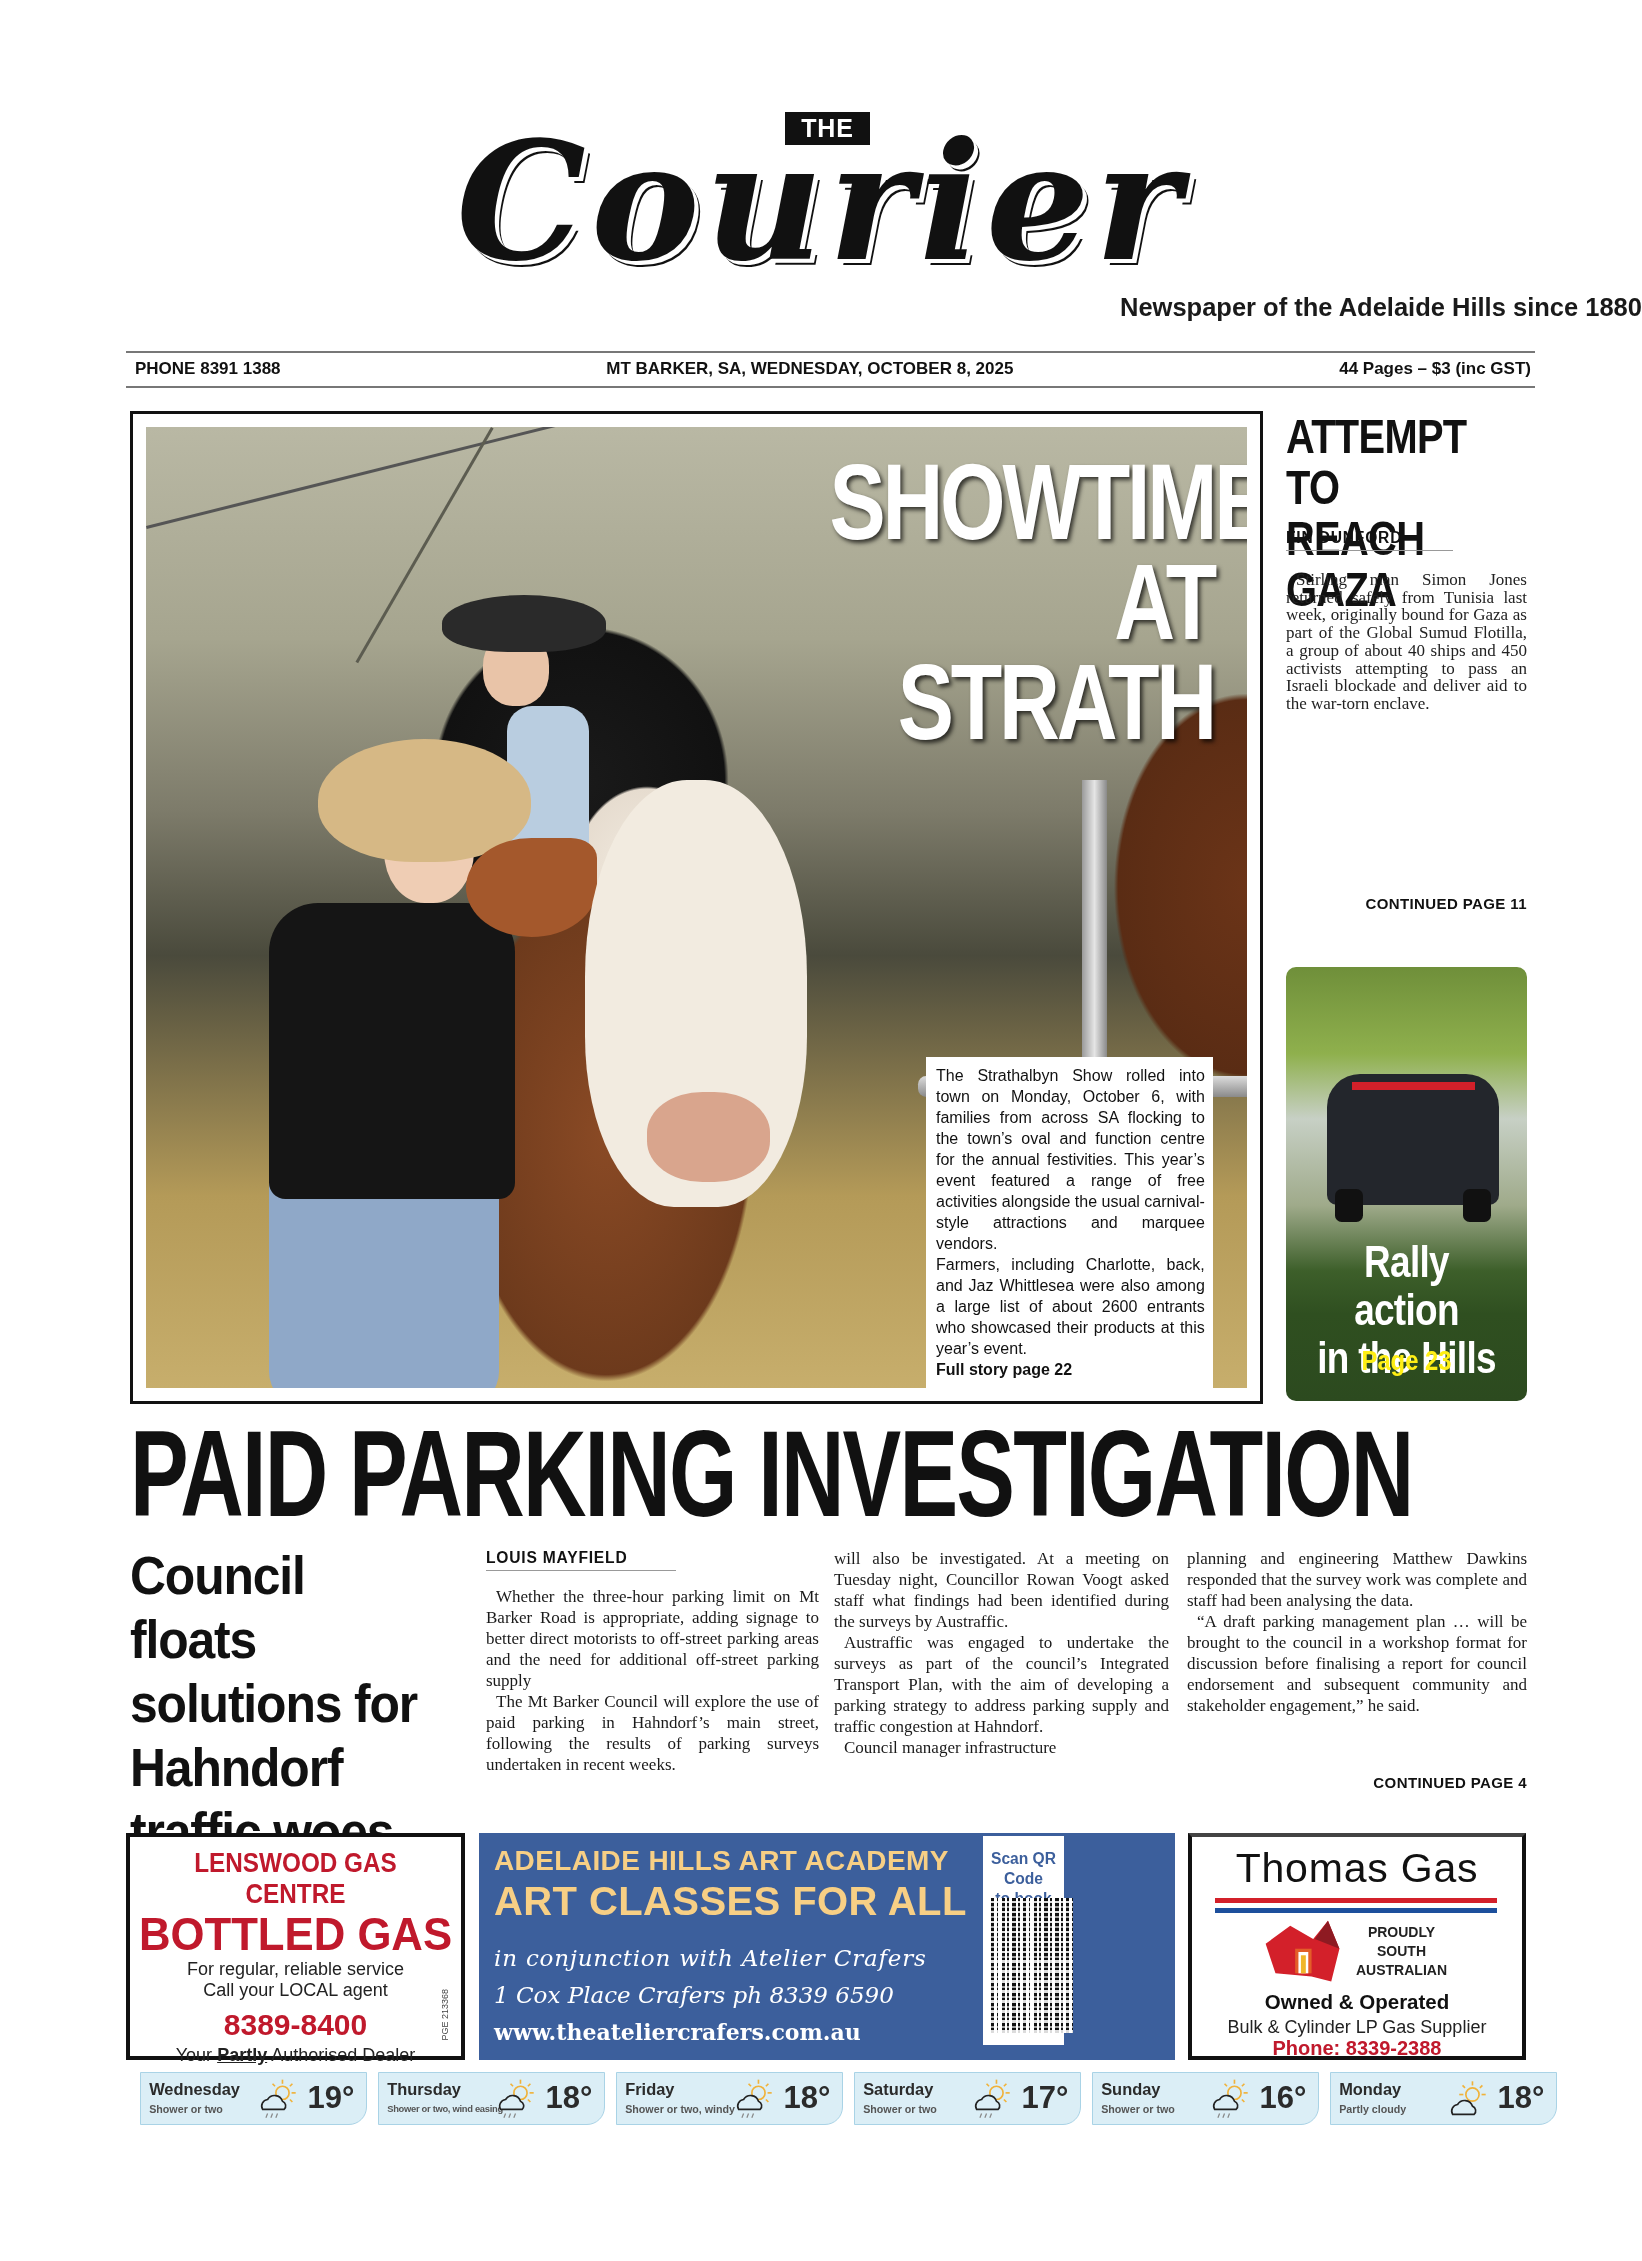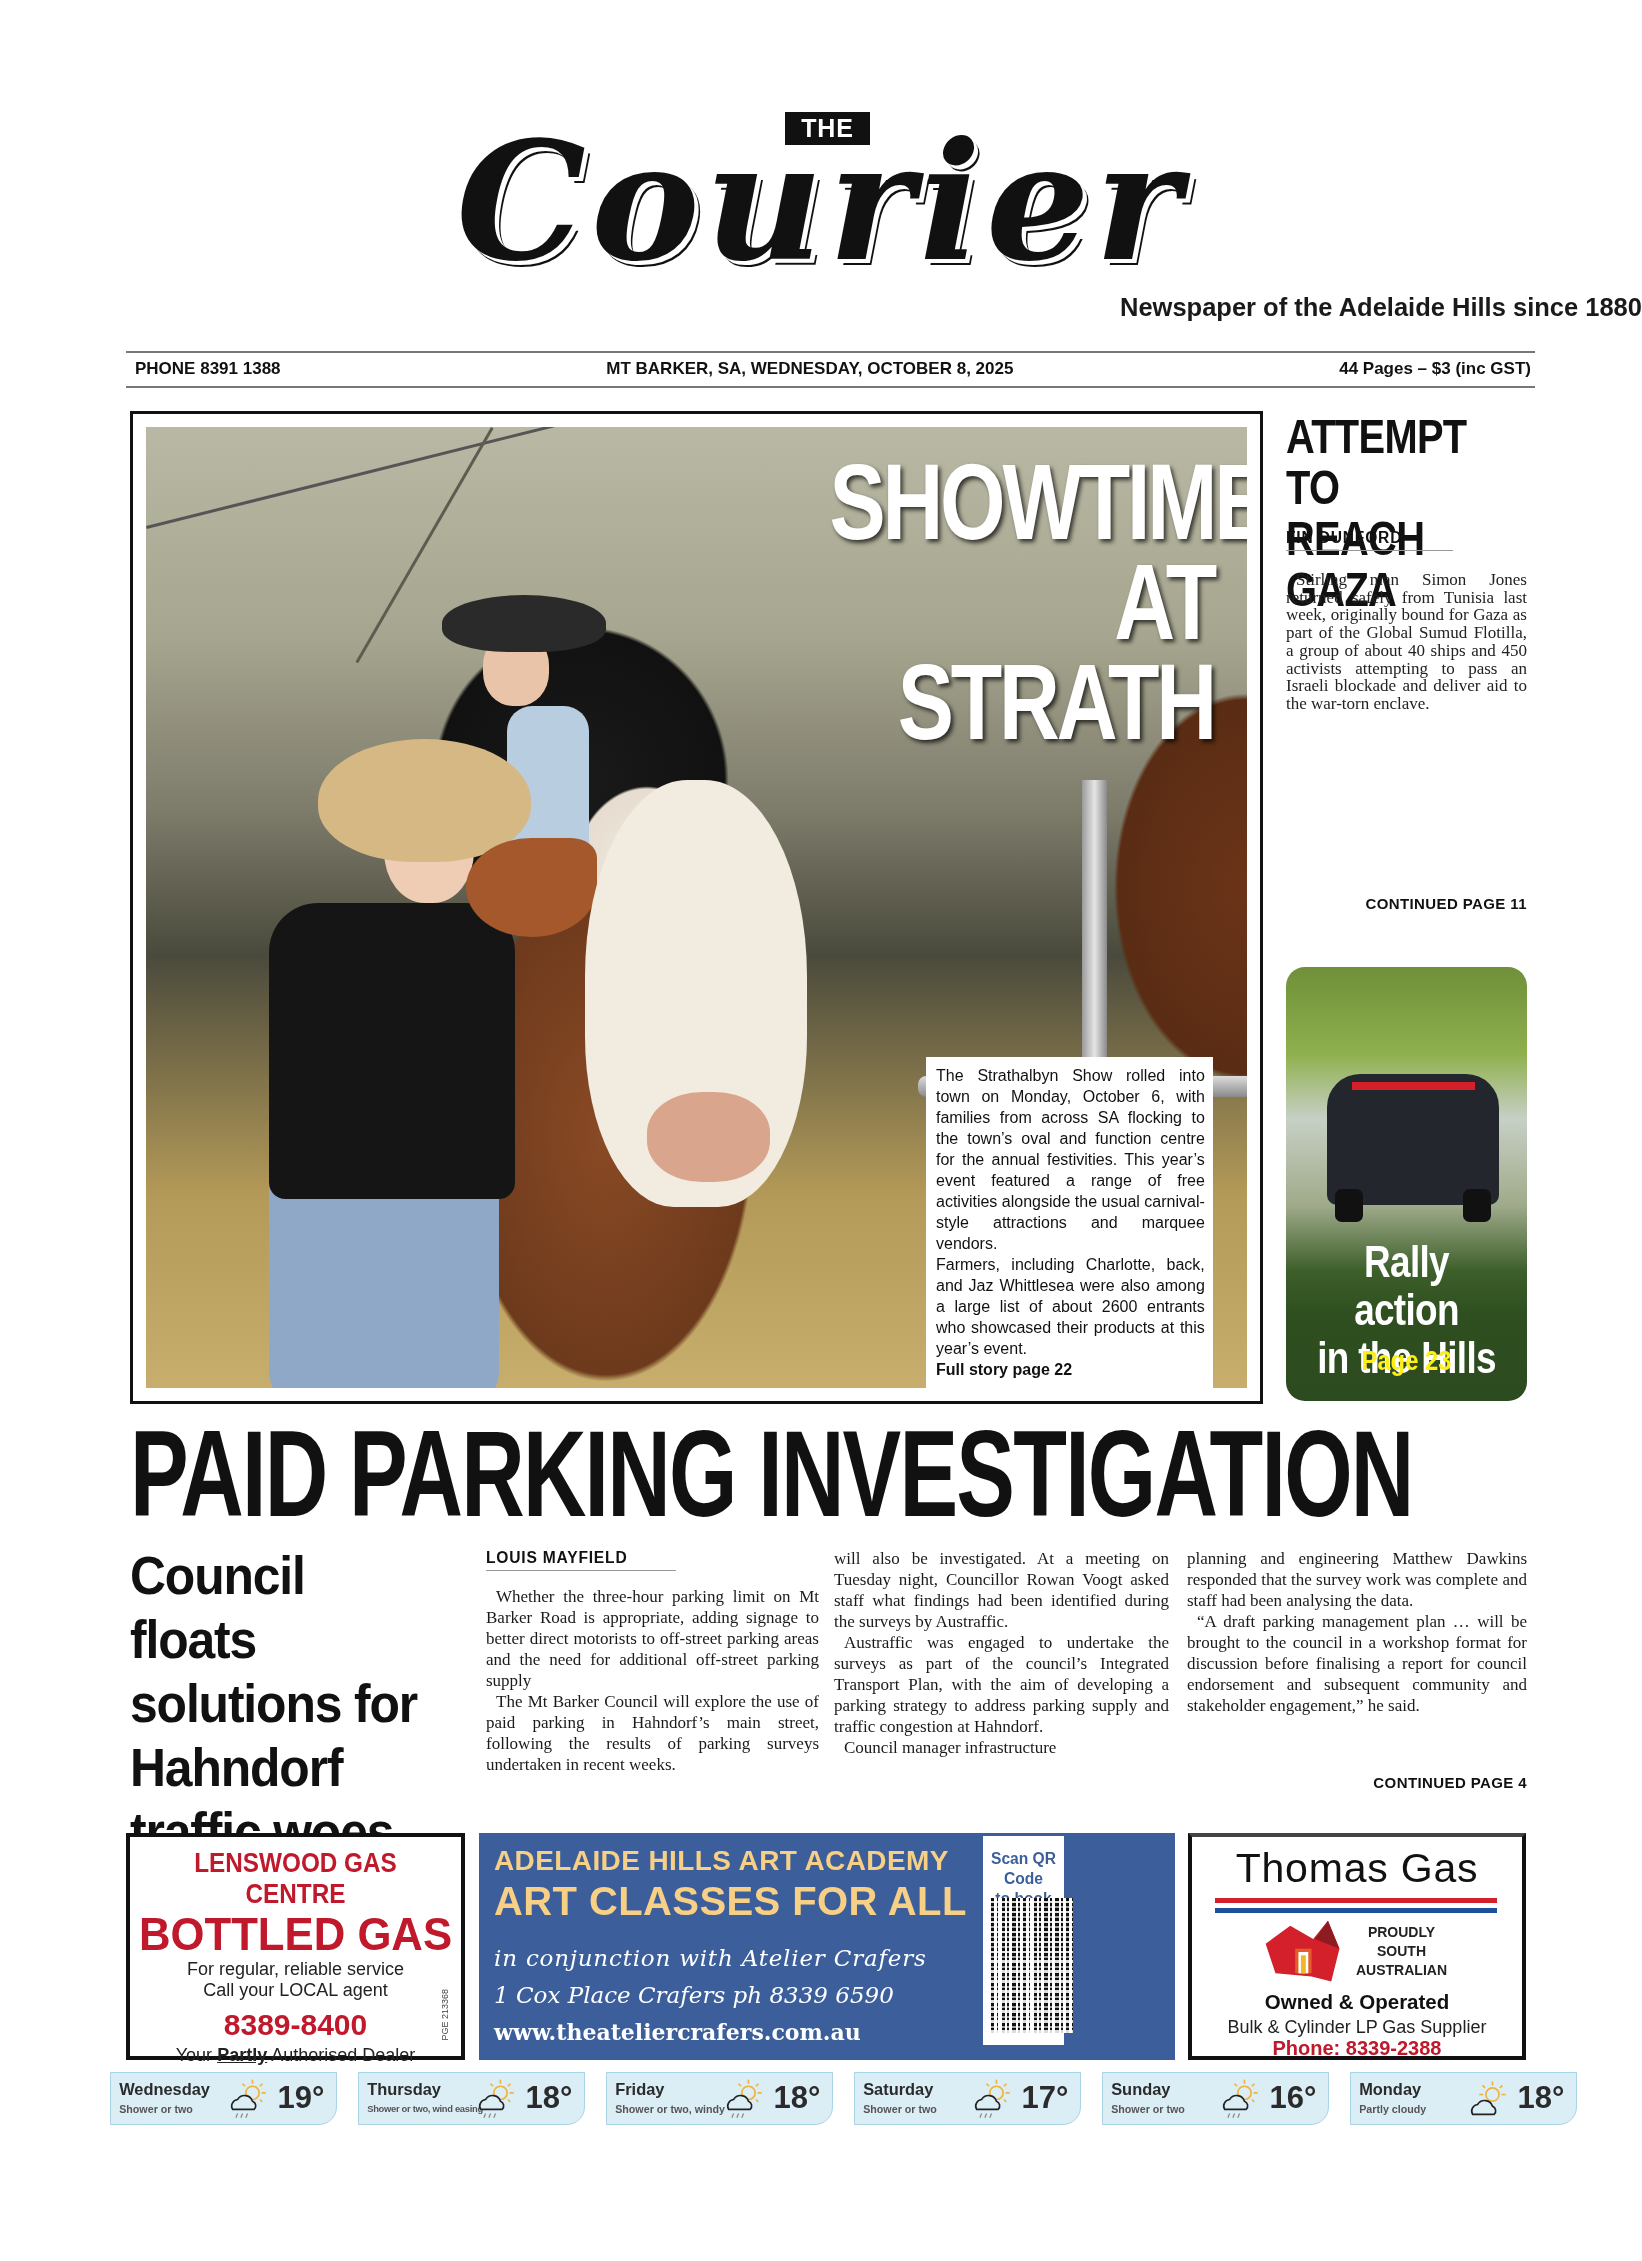--- a/index.html
+++ b/index.html
@@ -88,21 +88,21 @@
     position: absolute; left: 1286px; top: 571px; width: 241px;
     font-family: "Liberation Serif", serif; font-size: 17px; line-height: 17.7px;
     text-align: justify; color: #222;
   }
   .side-body p { text-indent: 10px; }
   .continued { position: absolute; font-weight: bold; font-size: 15px; letter-spacing: 0.4px; text-align: right; }
 
   
   .rally {
     position: absolute; left: 1286px; top: 967px; width: 241px; height: 434px;
-    border-radius: 19px; overflow: hidden;
+    border-radius: 10px; overflow: hidden;
     background: linear-gradient(180deg, #6f8f3a 0%, #8fb04d 20%, #c7d0c5 35%, #9faa8a 55%, #3d5f2a 70%, #2f4f20 80%, #2c4a1f 100%);
   }
   .rally-car { position: absolute; left: 41px; top: 107px; width: 172px; height: 131px; background: #23262c; border-radius: 33px 33px 10px 10px; }
   .rally-car-banner { position: absolute; left: 66px; top: 115px; width: 123px; height: 8.2px; background: #d3202a; }
   .rally-car-wheel1 { position: absolute; left: 49px; top: 222px; width: 28px; height: 33px; background: #111; border-radius: 6.6px; }
   .rally-car-wheel2 { position: absolute; left: 177px; top: 222px; width: 28px; height: 33px; background: #111; border-radius: 6.6px; }
   .rally-title {
     position: absolute; left: 0; width: 241px; top: 271px; text-align: center;
     color: #fff; font-weight: bold; font-size: 45px; line-height: 48px;
     transform: scaleX(0.82); letter-spacing: -0.8px;
@@ -176,21 +176,21 @@
   .tg-name { font-size: 41px; color: #111; margin-top: 8.2px; letter-spacing: 0.8px; }
   .tg-stripe-red { position: absolute; left: 23px; top: 61px; width: 282px; height: 5px; background: #d3202a; }
   .tg-stripe-blue { position: absolute; left: 23px; top: 71px; width: 282px; height: 5px; background: #1d4f9c; }
   .tg-logo { position: absolute; left: 72px; top: 82px; width: 82px; height: 66px; }
   .tg-proud { position: absolute; left: 160px; top: 86px; width: 99px; font-weight: bold; font-size: 14px; line-height: 19px; color: #222; }
   .tg-owned { position: absolute; left: 0; width: 330px; top: 153px; font-weight: bold; font-size: 20.5px; color: #111; }
   .tg-bulk { position: absolute; left: 0; width: 330px; top: 180px; font-size: 18px; color: #222; }
   .tg-phone { position: absolute; left: 0; width: 330px; top: 200px; font-weight: bold; font-size: 20px; color: #c0192c; }
 
   
-  .weather-strip { position: absolute; left: 110px; top: 2072px; width: 1408px; height: 53px; display: flex; gap: 21px; }
+  .weather-strip { position: absolute; left: 140px; top: 2072px; width: 1408px; height: 53px; display: flex; gap: 11px; }
   .wx {
     position: relative; flex: 0 0 227px; height: 53px; background: #dbeef6;
     border: 1.6px solid #a9d3e6; border-bottom-right-radius: 18px;
   }
   .wx-day { position: absolute; left: 8.2px; top: 7.4px; font-weight: bold; font-size: 16.4px; color: #2b2b2b; }
   .wx-desc { position: absolute; left: 8.2px; top: 30px; font-weight: bold; font-size: 10.7px; color: #555; white-space: nowrap; }
   .wx-icon { position: absolute; left: 115px; top: 5px; width: 43px; height: 43px; }
   .wx-temp { position: absolute; right: 11.5px; top: 6.6px; font-weight: bold; font-size: 31px; color: #2b2b2b; }
 </style>
 </head>

